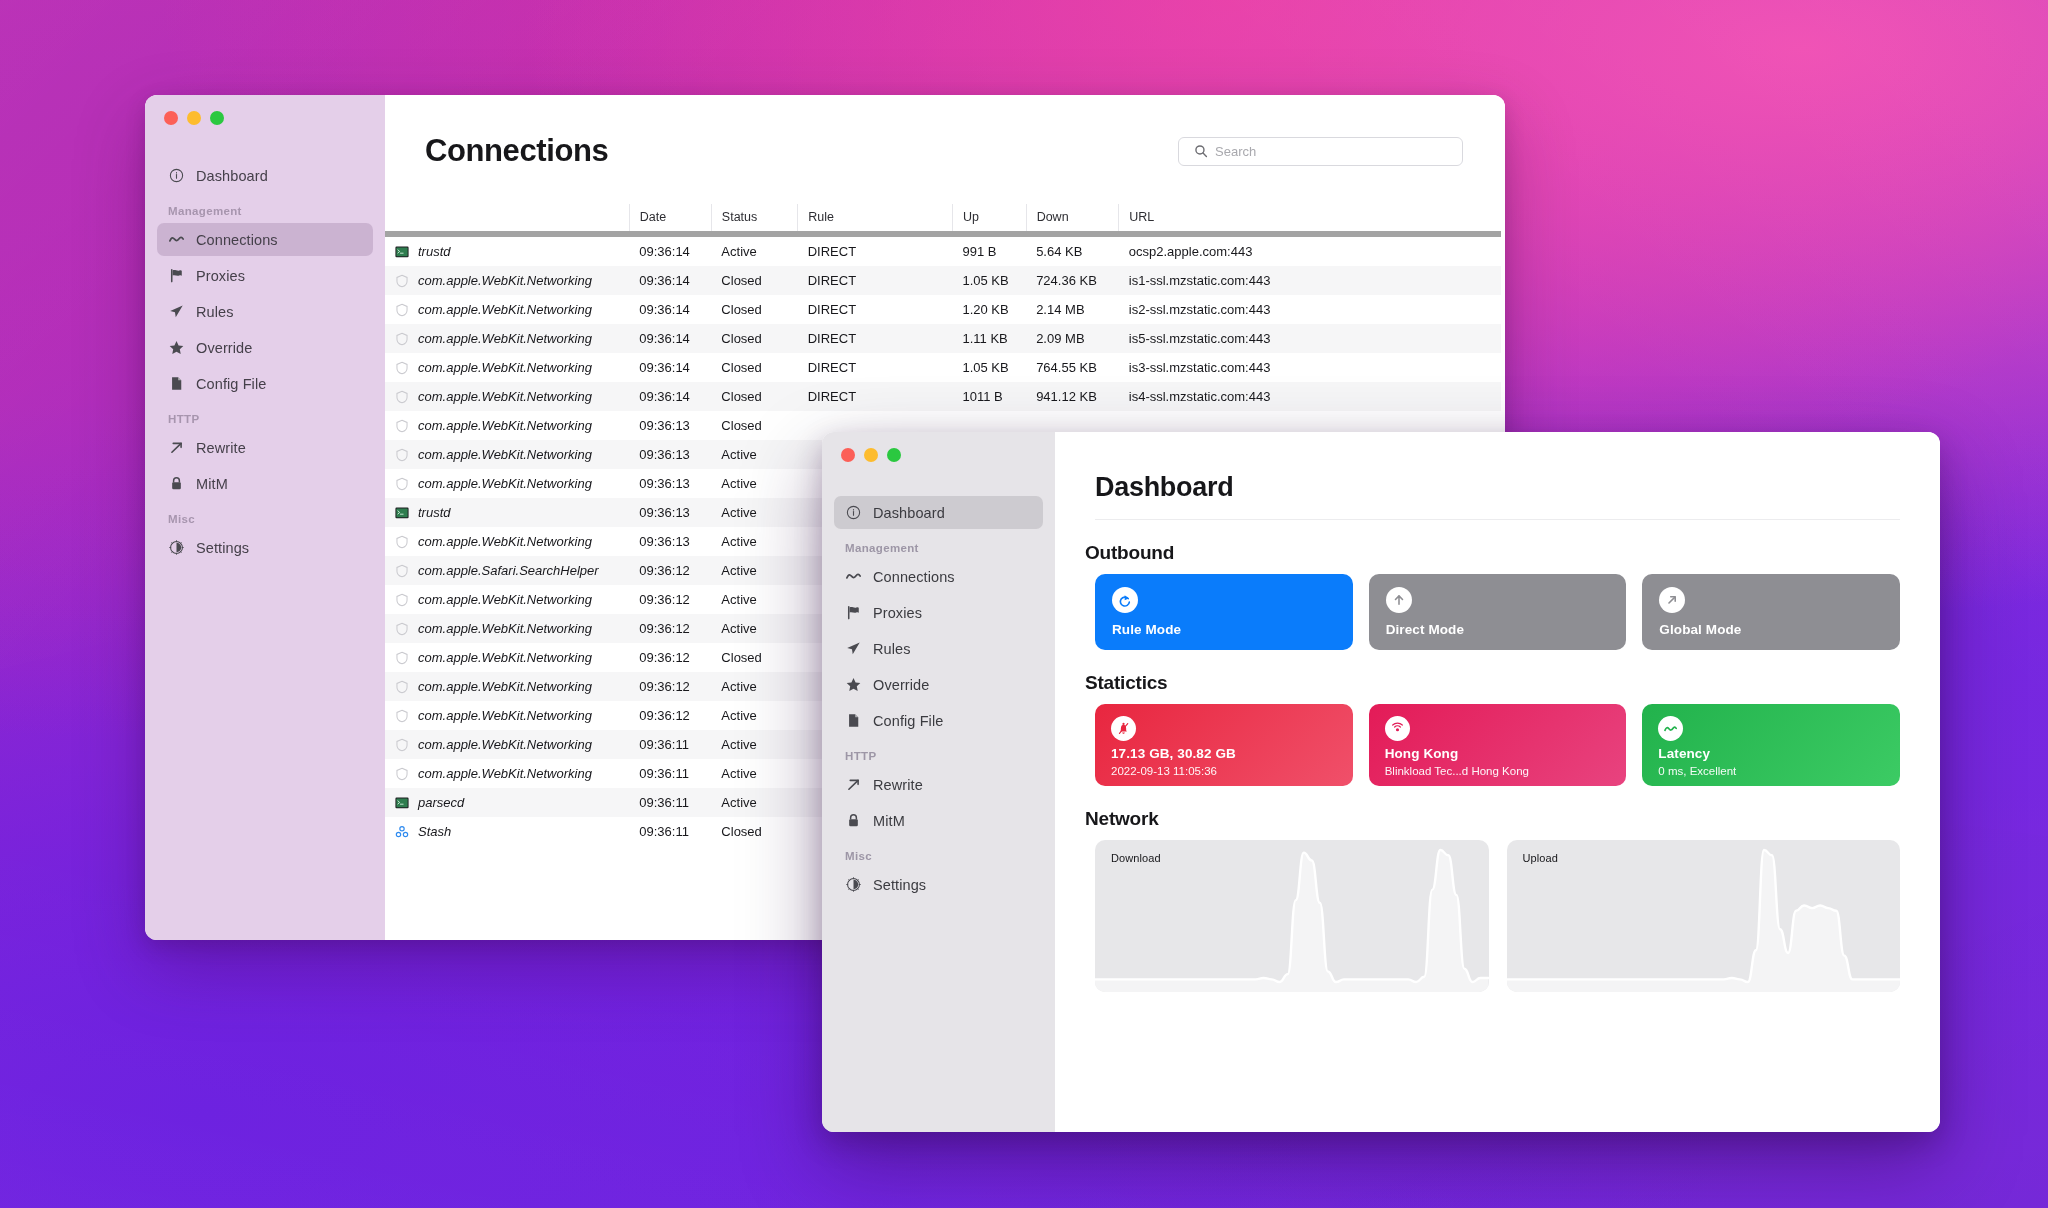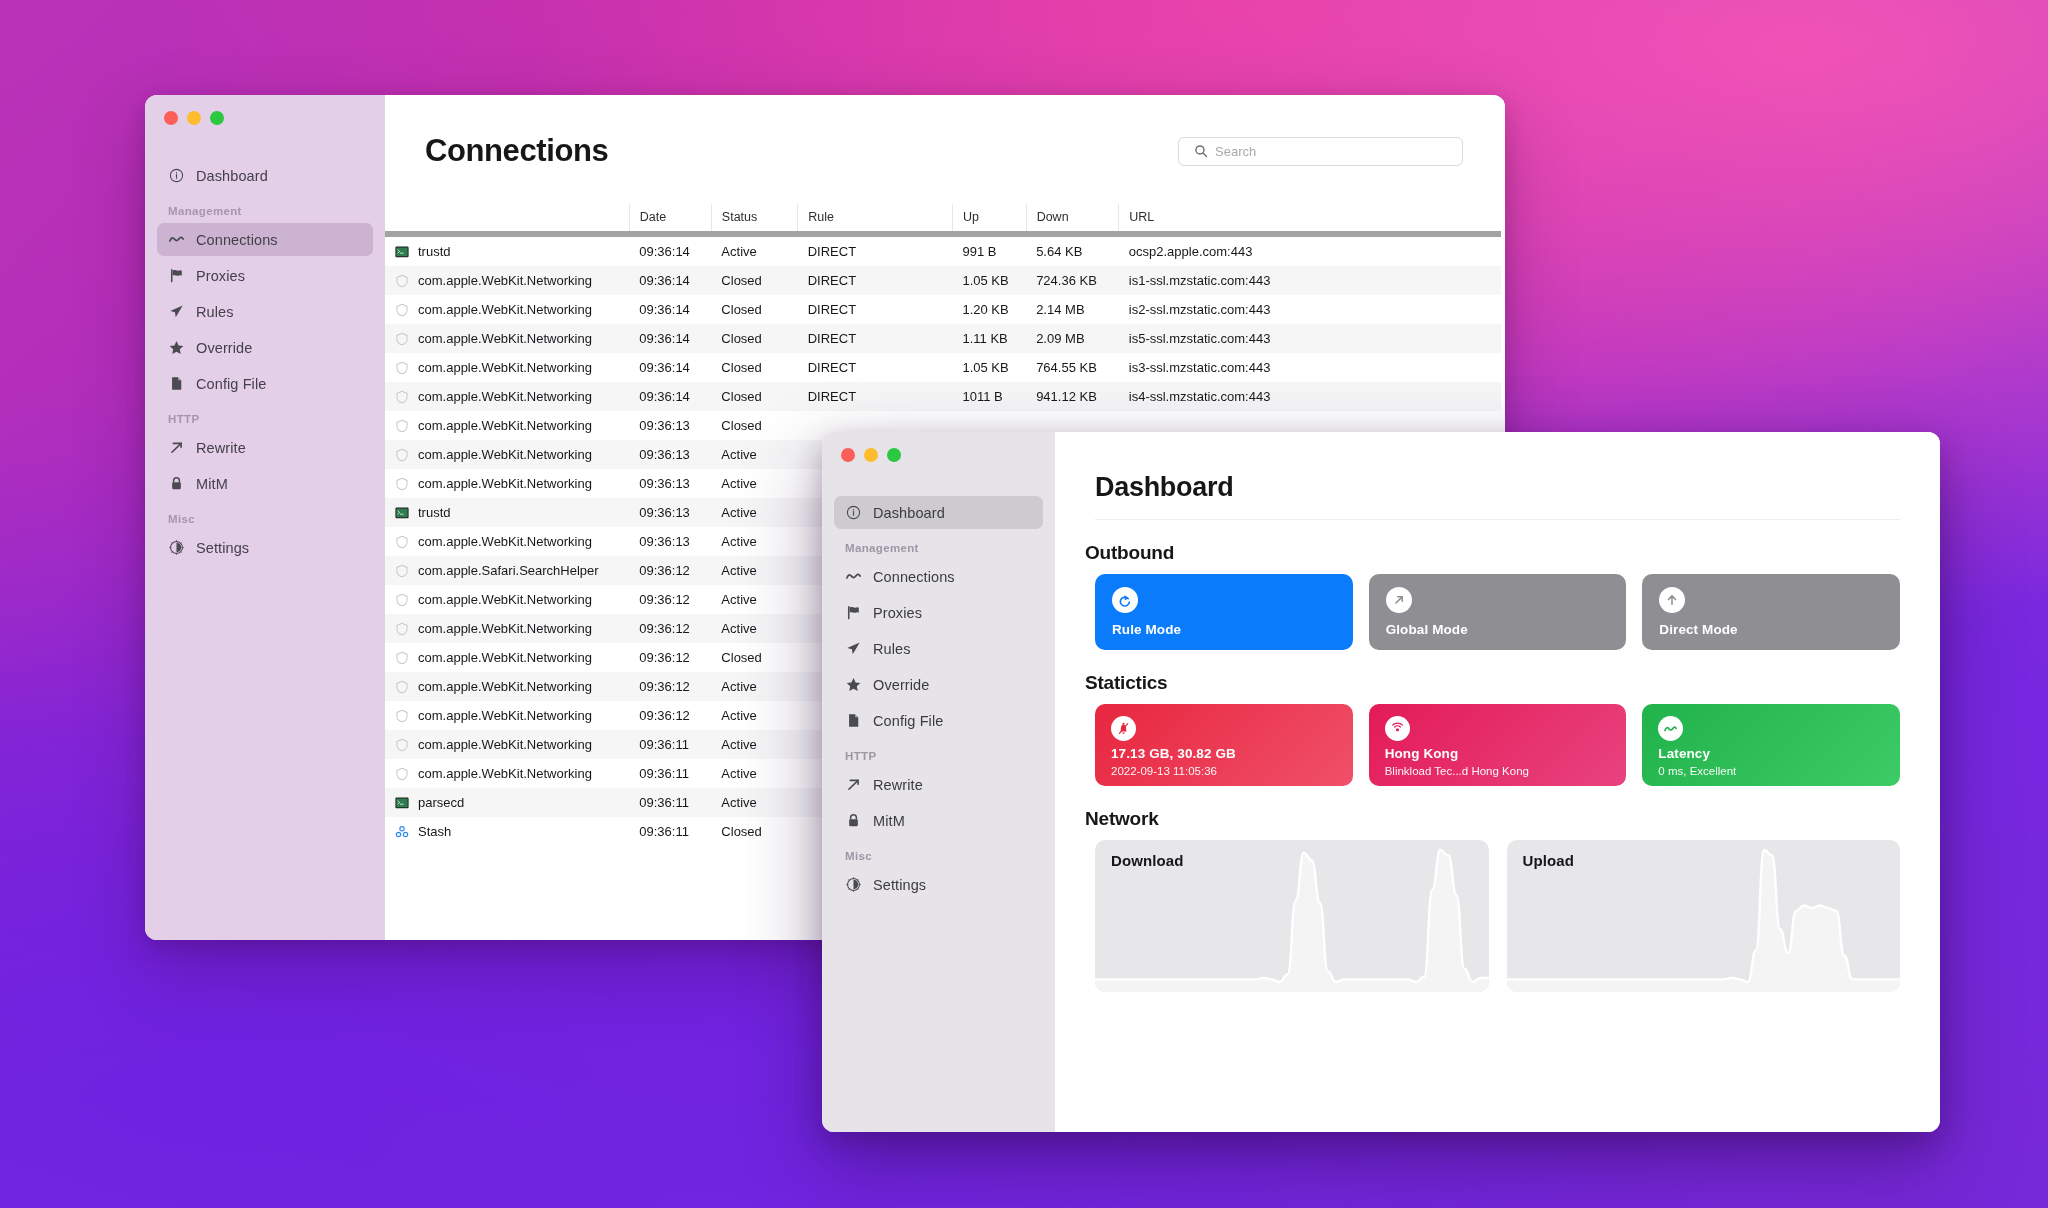--- a/index.html
+++ b/index.html
@@ -101,21 +101,21 @@
     font-size:12.5px; font-weight:400; color:#2e2e33; text-align:left;
     padding:6px 0 7px 10px; border-bottom:6px solid #a3a3a3;
     border-left:1px solid #e6e6ea; background:#fff;
   }
   table.conn th:first-child { border-left:none; }
   table.conn td {
     font-size:13px; color:#18181c; padding:7px 0 7px 10px;
     white-space:nowrap; overflow:hidden; text-overflow:ellipsis;
   }
   table.conn tbody tr:nth-child(even) { background:#f6f6f7; }
-  .cell-name { display:flex; align-items:center; gap:9px; }
+  .cell-name { display:flex; align-items:center; gap:9px;font-style:italic; }
   .app-ico { width:14px; height:14px; flex:0 0 14px; display:flex; }
 
   
   #win-dashboard {
     left:822px; top:432px; width:1118px; height:700px;
     box-shadow:0 32px 80px rgba(40,0,60,.38), 0 10px 28px rgba(40,0,60,.24);
   }
   #win-dashboard .sidebar { width:233px; background:#e6e4e8; }
   #win-dashboard .nav-item.active { background:rgba(120,115,125,0.22); }
   #win-dashboard .content { flex:1; background:#fff; padding:0 0 0 0; overflow:hidden; }
@@ -161,21 +161,21 @@
     white-space:nowrap;
   }
 
   .net-row { display:flex; gap:18px; padding:0 40px; }
   .net-card {
     flex:1 1 0; height:152px; border-radius:10px; background:#e7e7e9;
     position:relative; overflow:hidden;
   }
   .net-card .net-label {
     position:absolute; left:16px; top:12px; z-index:2;
-    font-size:15px; font-weight:700; color:#17171a; letter-spacing:.1px;
+    font-size:11px; font-weight:400; color:#17171a; letter-spacing:.1px;
   }
   .net-card svg { position:absolute; inset:0; width:100%; height:100%; display:block; }
 </style>
 </head>
 <body>
 
 <div id="desktop">
   <div id="facet-a"></div>
   <div id="facet-b"></div>
   <div id="facet-c"></div>
@@ -852,34 +852,34 @@
             <svg width="16" height="16" viewBox="0 0 20 20">
               <path d="M14.0 8.2 A5.6 5.6 0 1 0 15.4 12.6" fill="none" stroke="#0a7cfb" stroke-width="2.0" stroke-linecap="round"></path>
       <path d="M9.6 4.0 L14.6 8.0 L9.6 10.4 Z" fill="#0a7cfb"></path>
             </svg>
           </span>
       <span class="label">Rule Mode</span>
     </div>
     <div class="mode-card" style="background:#8e8e93">
       <span class="badge">
             <svg width="16" height="16" viewBox="0 0 20 20">
-              <path d="M6.2 13.8 L13.6 6.4" stroke="#8e8e93" stroke-width="1.95" stroke-linecap="round"></path>
-      <path d="M8.4 6.0 L14.0 6.0 L14.0 11.6" fill="none" stroke="#8e8e93" stroke-width="1.95" stroke-linecap="round" stroke-linejoin="round"></path>
-            </svg>
-          </span>
-      <span class="label">Global Mode</span>
+              <path d="M10 15.2 L10 5.2" stroke="#8e8e93" stroke-width="1.95" stroke-linecap="round"></path>
+      <path d="M5.6 9.4 L10 4.8 L14.4 9.4" fill="none" stroke="#8e8e93" stroke-width="1.95" stroke-linecap="round" stroke-linejoin="round"></path>
+            </svg>
+          </span>
+      <span class="label">Direct Mode</span>
     </div>
     <div class="mode-card" style="background:#8e8e93">
       <span class="badge">
             <svg width="16" height="16" viewBox="0 0 20 20">
-              <path d="M10 15.2 L10 5.2" stroke="#8e8e93" stroke-width="1.95" stroke-linecap="round"></path>
-      <path d="M5.6 9.4 L10 4.8 L14.4 9.4" fill="none" stroke="#8e8e93" stroke-width="1.95" stroke-linecap="round" stroke-linejoin="round"></path>
-            </svg>
-          </span>
-      <span class="label">Direct Mode</span>
+              <path d="M6.2 13.8 L13.6 6.4" stroke="#8e8e93" stroke-width="1.95" stroke-linecap="round"></path>
+      <path d="M8.4 6.0 L14.0 6.0 L14.0 11.6" fill="none" stroke="#8e8e93" stroke-width="1.95" stroke-linecap="round" stroke-linejoin="round"></path>
+            </svg>
+          </span>
+      <span class="label">Global Mode</span>
     </div>
       </div>
 
     <div class="sec-title">Statictics</div>
     <div class="card-row" id="stat-row">
     <div class="stat-card" style="background:linear-gradient(135deg, #e8263f 0%, #f0506a 100%)">
       <span class="badge">
             <svg width="15" height="15" viewBox="0 0 20 20">
               <path d="M5.4 14.0 C6.6 12.9 6.4 12.0 6.5 9.6 C6.7 6.6 8.1 5.1 10.0 5.1
       C11.9 5.1 13.3 6.6 13.5 9.6 C13.6 12.0 13.4 12.9 14.6 14.0 Z" fill="#e8263f"></path>

